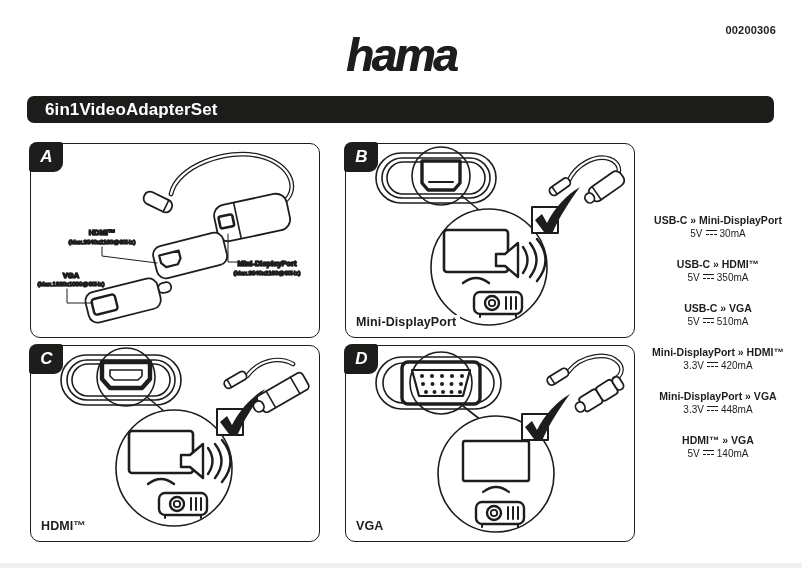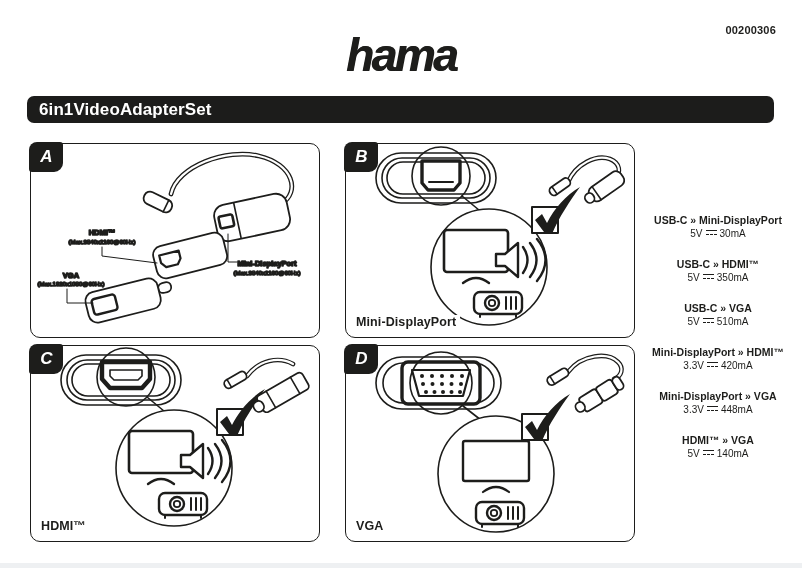--- a/index.html
+++ b/index.html
@@ -17,21 +17,21 @@
     font-size:46px;font-weight:700;font-style:italic;letter-spacing:-2.5px;
     text-shadow:0.7px 0 0 #1d1d1b;
     text-align:right;
   }
   .title-bar{
     position:absolute;left:27px;top:96px;width:747px;height:27px;
     background:#1c1c1b;border-radius:7px;
     display:flex;align-items:center;
   }
   .title-bar span{
-    color:#ffffff;font-size:17px;font-weight:700;padding-left:12px;letter-spacing:0.1px;
+    color:#ffffff;font-size:17px;font-weight:700;padding-left:18px;letter-spacing:0.1px;
   }
   .panel{
     position:absolute;border:1.6px solid #1d1d1b;border-radius:10px;background:#fff;
     box-sizing:border-box;
   }
   .panel-a{left:30px;top:143px;width:290px;height:195px;}
   .panel-b{left:345px;top:143px;width:290px;height:195px;}
   .panel-c{left:30px;top:345px;width:290px;height:197px;}
   .panel-d{left:345px;top:345px;width:290px;height:197px;}
   .corner-label{

